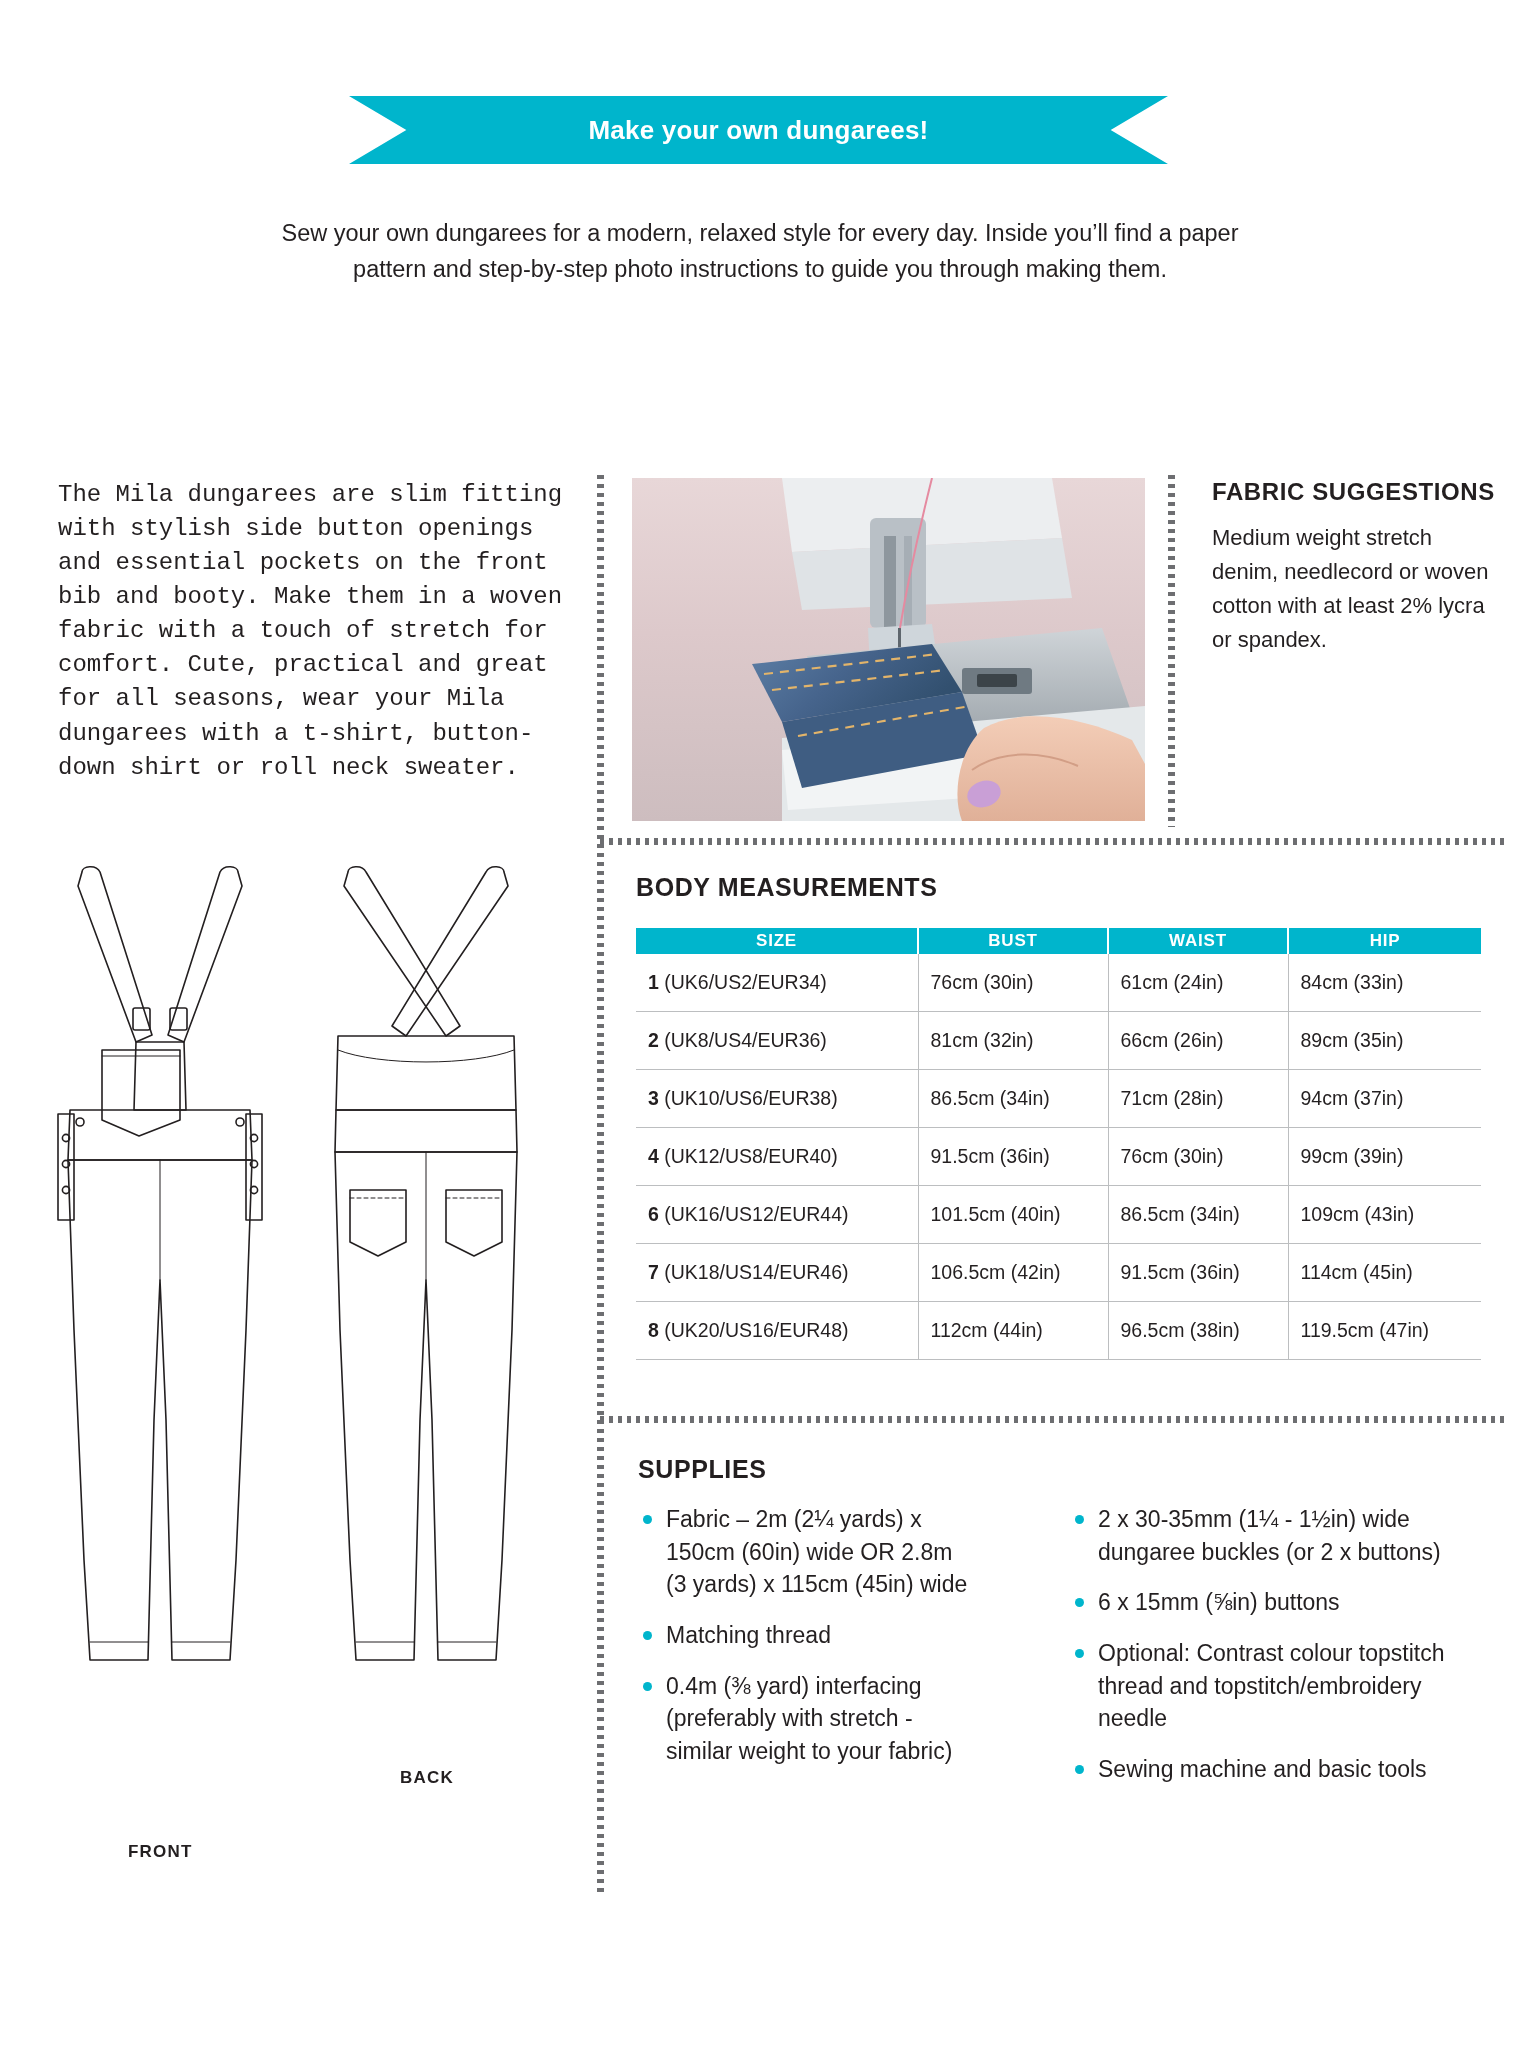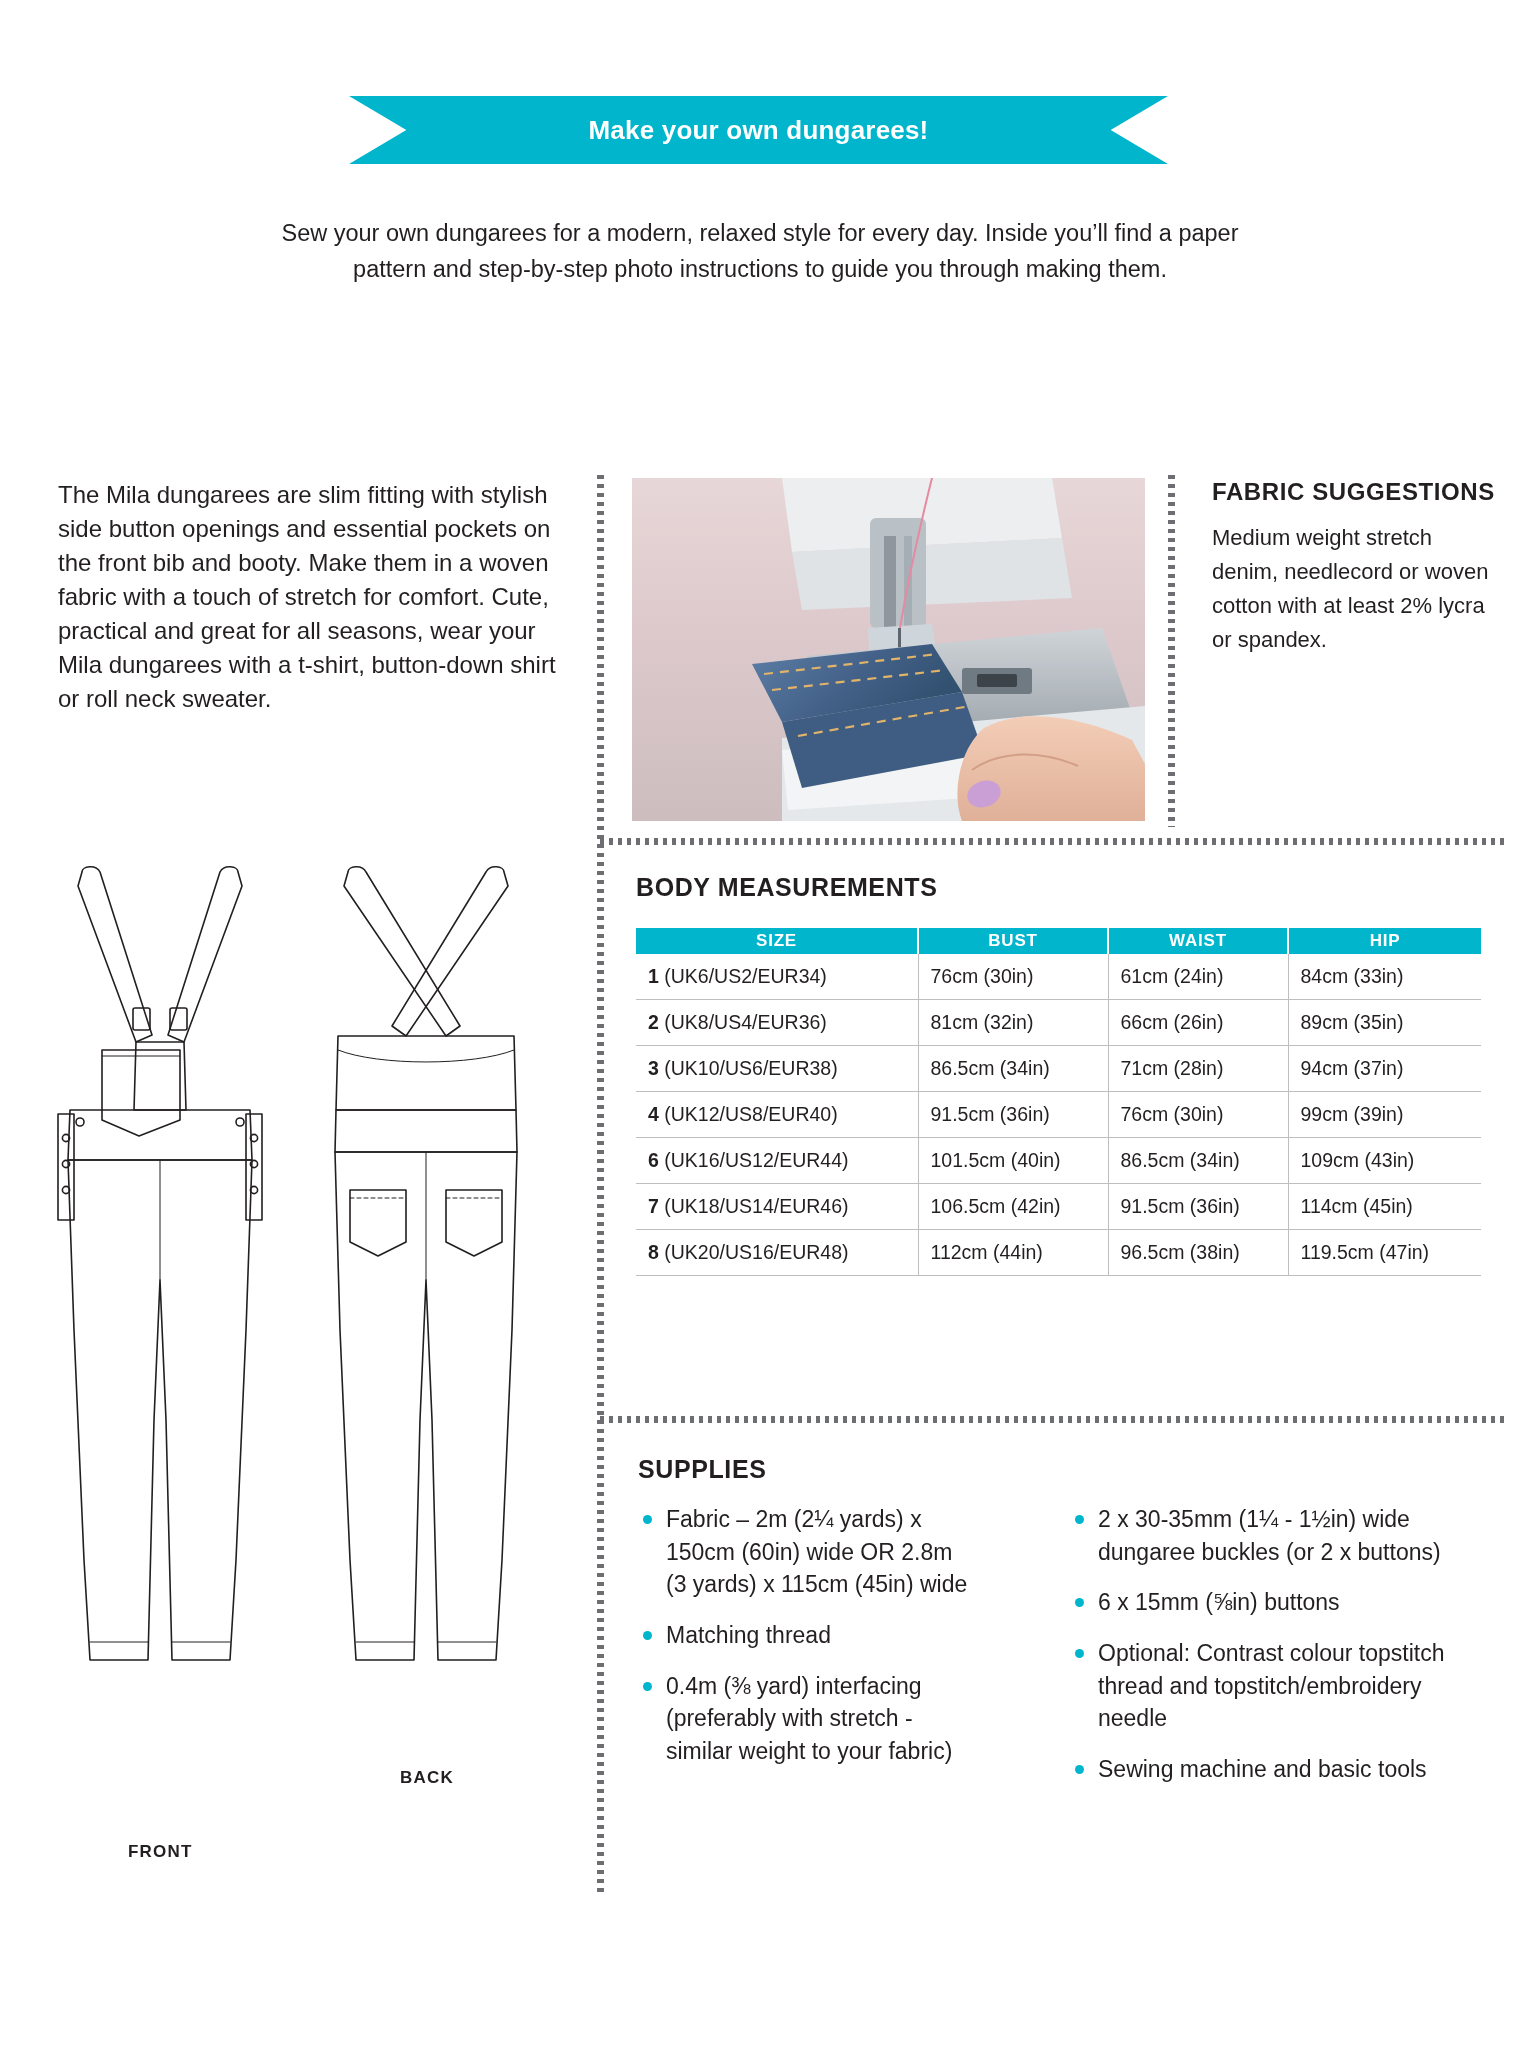--- a/index.html
+++ b/index.html
@@ -44,20 +44,21 @@
   }
 
   
   .desc {
     position:absolute;
     left:58px; top:478px;
     width:510px;
     font-size:24px;
     line-height:1.42;
     color:#231f20;
+    font-family:Liberation Mono, monospace;
   }
 
   
   .vsep {
     position:absolute;
     width:7px;
     background-image: repeating-linear-gradient(to bottom, #6d6e71 0 4px, transparent 4px 9px);
   }
   .hsep {
     position:absolute;
@@ -114,21 +115,21 @@
     color:#fff;
     text-align:center;
     font-size:17px;
     letter-spacing:.8px;
     font-weight:bold;
     padding:3px 12px;
     border-right:2px solid #ffffff;
   }
   table.bm thead th:last-child { border-right:none; }
   table.bm tbody td {
-    padding:11px 12px;
+    padding:17px 12px;
     border-bottom:1.5px solid #bcbec0;
     border-right:1.5px solid #bcbec0;
     white-space:nowrap;
   }
   table.bm tbody td:last-child { border-right:none; }
   table.bm tbody tr:first-child td { border-top:none; }
   table.bm tbody td.size b { font-weight:bold; }
   .col-size { width:282px; }
   .col-bust { width:190px; }
   .col-waist { width:180px; }

